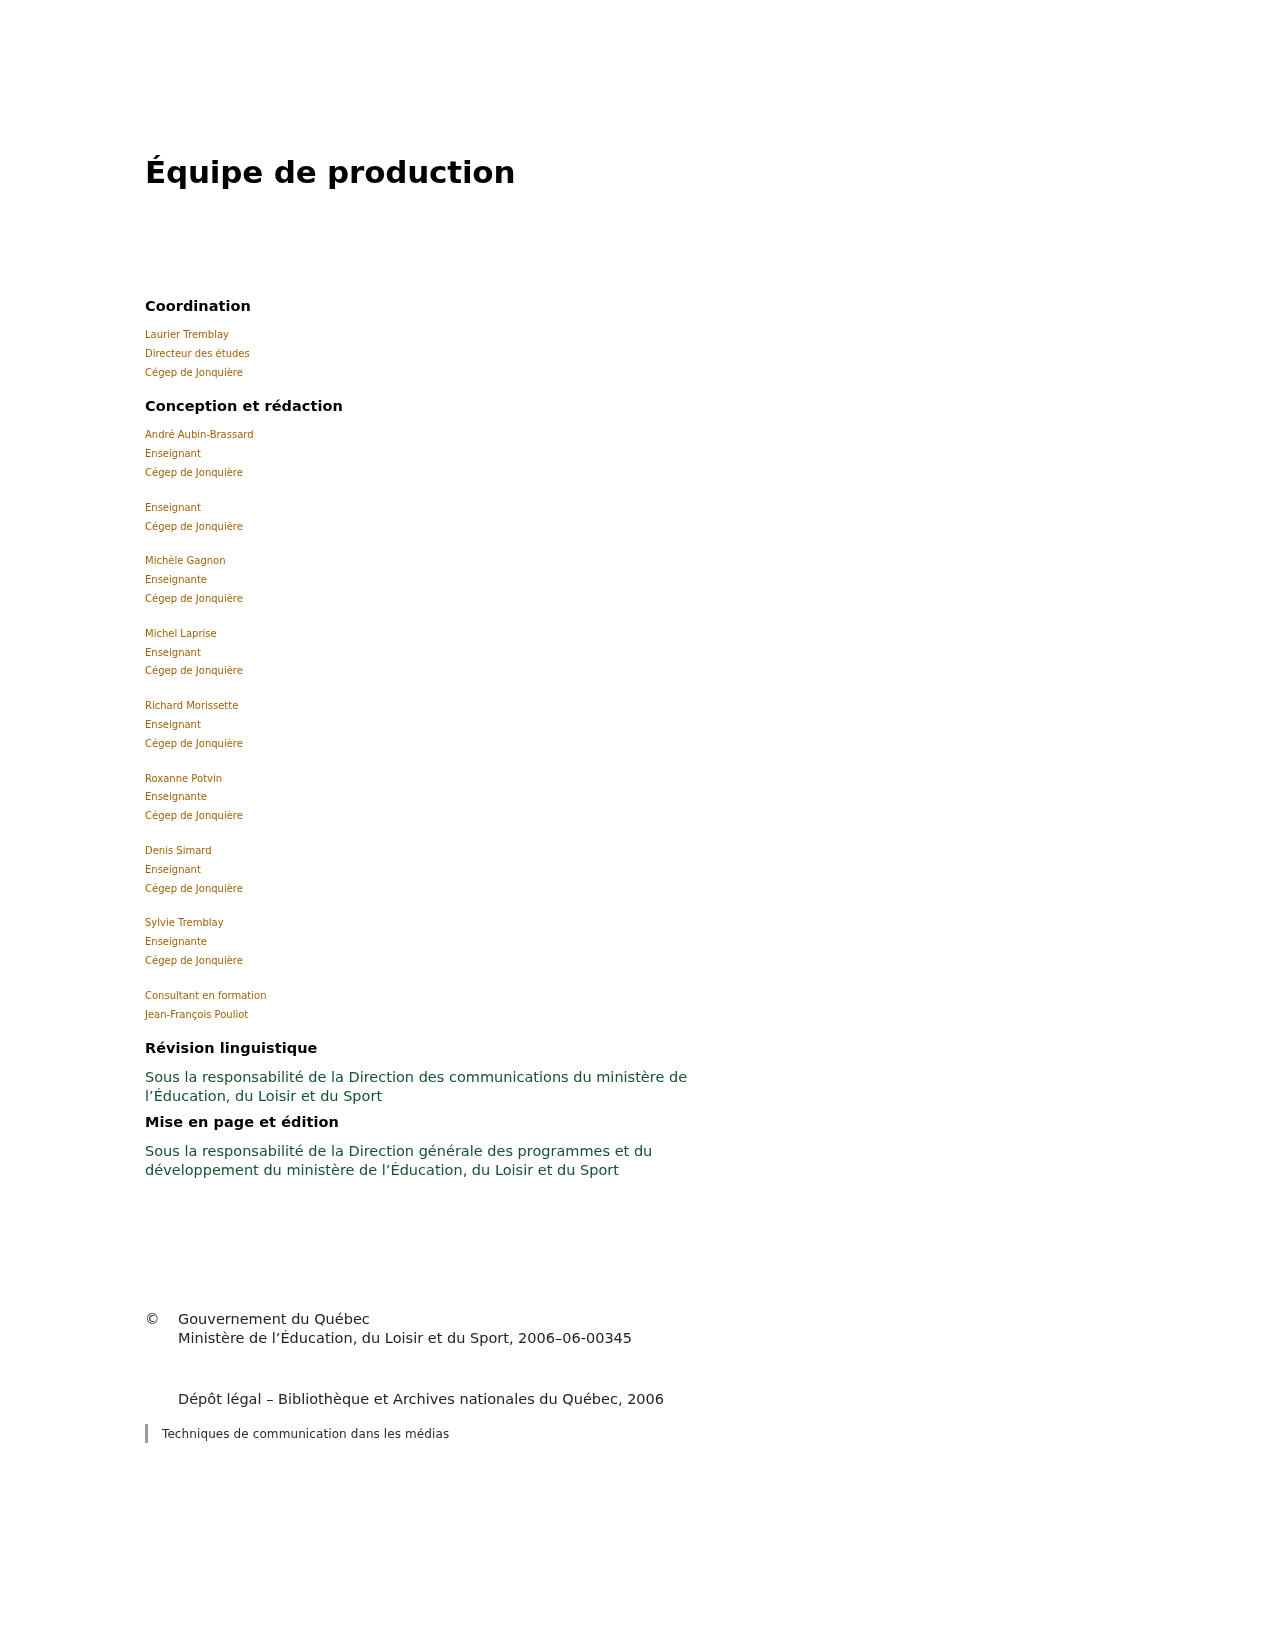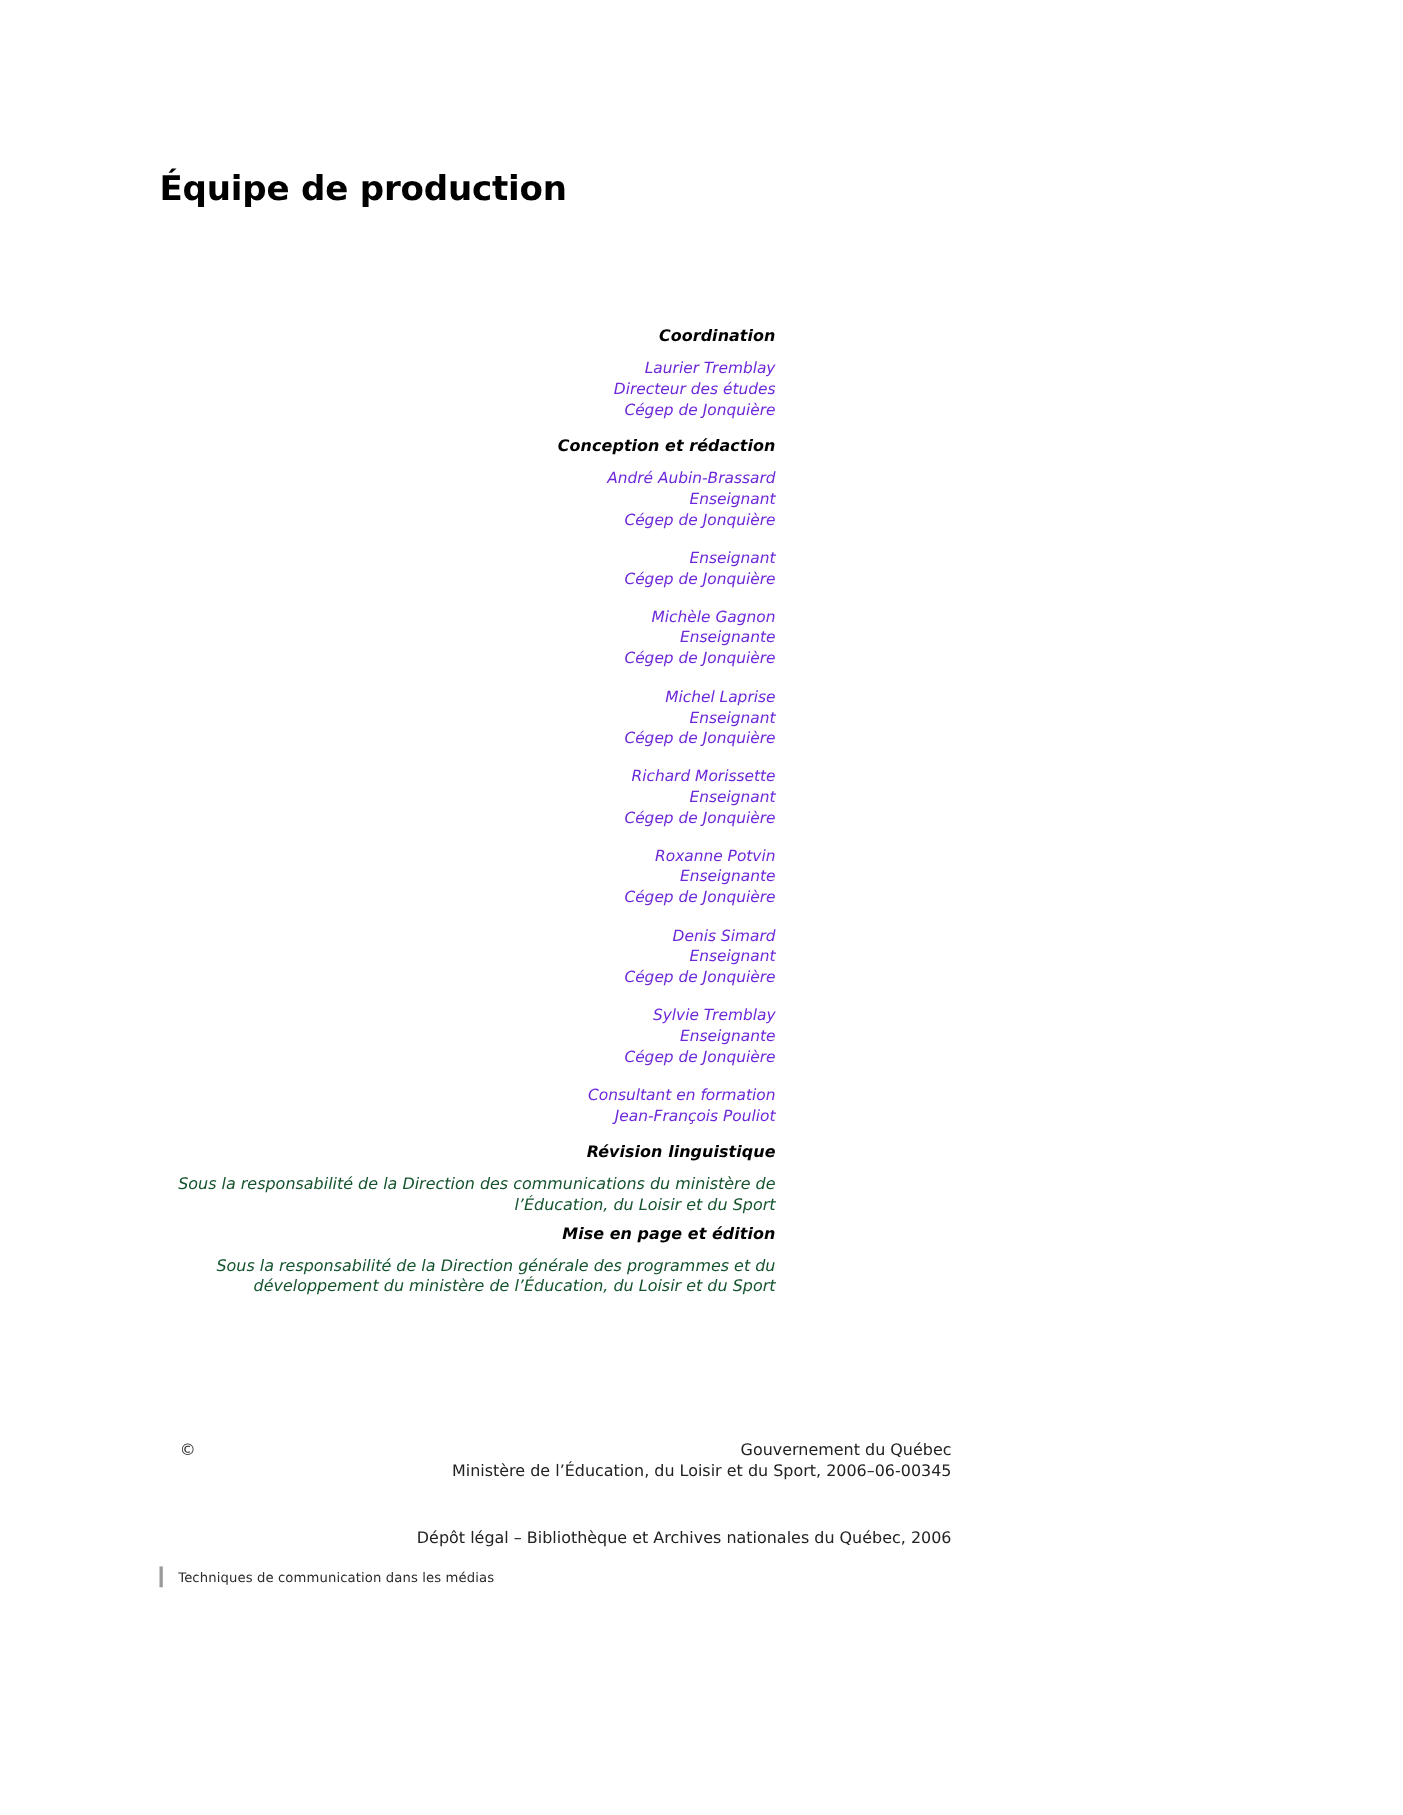--- a/index.html
+++ b/index.html
@@ -13,52 +13,50 @@
     font-family: "DejaVu Sans", sans-serif;
     color: #1a1a1a;
     position: relative;
     overflow: hidden;
   }
   .page {
     position: relative;
     width: 1275px;
     height: 1212px;
     box-sizing: border-box;
-    text-align: right;
   }
   .title {
     position: absolute;
     left: 145px;
     top: 133px;
     font-size: 31px;
     font-weight: bold;
     letter-spacing: -0.2px;
     color: #000000;
   }
   .content {
     position: absolute;
     left: 145px;
     top: 298px;
     width: 560px;
-    font-style: italic;
   }
   .section-heading {
     font-size: 14.5px;
     font-weight: bold;
     color: #000000;
     margin: 0 0 12px 0;
     letter-spacing: 0.05px;
   }
   .section-heading.spaced {
   }
   .person {
     margin: 0 0 16px 0;
-    font-size: 14px;
+    font-size: 10px;
     line-height: 18.8px;
-    color: #6d28d9;
+    color: #a16207;
   }
   .person div {
     white-space: pre;
   }
   .para {
     font-size: 14.5px;
     line-height: 18.8px;
     color: #14532d;
     margin: 0 0 8px 0;
   }

